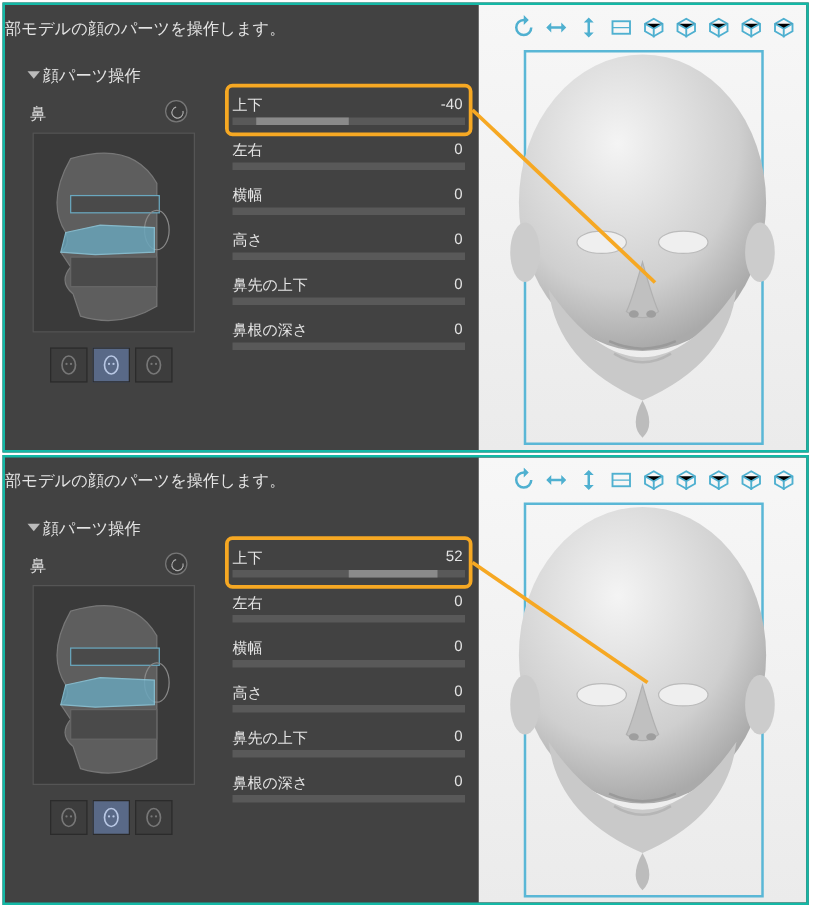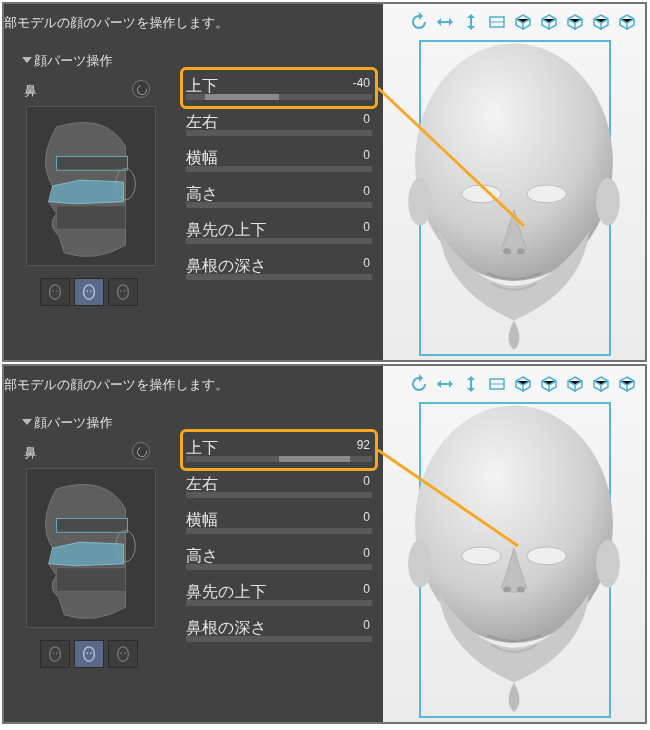--- a/index.html
+++ b/index.html
@@ -1,20 +1,20 @@
 <!DOCTYPE html>
 <html><head>
 <meta charset="utf-8">
 <style>
   * { box-sizing: border-box; margin: 0; padding: 0; }
   body { background: #fff; font-family: "Meiryo", sans-serif; font-size: 12px; }
   .stack { width: 650px; }
   .panel-shot {
     position: relative; width: 645px; height: 360px; margin: 2px;
-    border: 2px solid #737373; background: #424242; overflow: hidden;
+    border: 2px solid #14b8a6; background: #424242; overflow: hidden;
   }
   .desc { position: absolute; left: 0; top: 10px; color: #e4e4e4; font-size: 13px; }
   .section-title {
     position: absolute; left: 20px; top: 48px; color: #e4e4e4; font-size: 13px;
   }
   .section-title::before {
     content: ""; display: inline-block; width: 0; height: 0; margin-right: 4px;
     border-width: 5px 0 5px 6px; border-style: solid; border-color: transparent transparent transparent #bbb;
     transform: rotate(90deg);
   }
@@ -24,21 +24,21 @@
     border: 1px solid #777; border-radius: 50%; background: #3a3a3a; color: #aaa;
   }
   .reset-icon::after {
     content: ""; position: absolute; left: 4px; top: 4px; width: 8px; height: 8px;
     border: 1.5px solid #aaa; border-top-color: transparent; border-radius: 50%;
     transform: rotate(30deg);
   }
   
   .sliders { position: absolute; left: 182px; top: 72px; width: 186px; }
   .slider-row { position: relative; height: 36px; }
-  .slider-label { color: #e4e4e4; font-size: 16px; }
+  .slider-label { color: #e4e4e4; font-size: 12px; }
   .slider-value { position: absolute; right: 2px; top: 0; color: #e4e4e4; font-size: 12px; }
   .slider-track {
     position: absolute; left: 0; top: 18px; width: 100%; height: 6px;
     background: #595959;
   }
   .slider-fill { position: absolute; top: 0; bottom: 0; background: #8a8a8a; }
   
   .highlight {
     position: absolute; left: 176px; top: 63px; width: 198px; height: 42px;
     border: 3px solid #f6a823; border-radius: 6px; pointer-events: none;
@@ -230,21 +230,21 @@
     </svg>
   </div>
   <div class="panel-shot">
     <div class="desc">部モデルの顔のパーツを操作します。</div>
     <div class="section-title">顔パーツ操作</div>
     <div class="cat-label">鼻</div>
     <div class="reset-icon"></div>
     <div class="sliders">
     <div class="slider-row">
       <span class="slider-label">上下</span>
-      <span class="slider-value">92</span>
+      <span class="slider-value">52</span>
       <div class="slider-track">
         <div class="slider-fill" style="left:50%;width:38%"></div>
       </div>
     </div>
     <div class="slider-row">
       <span class="slider-label">左右</span>
       <span class="slider-value">0</span>
       <div class="slider-track">
         <div class="slider-fill" style="left:50%;width:0%"></div>
       </div>

